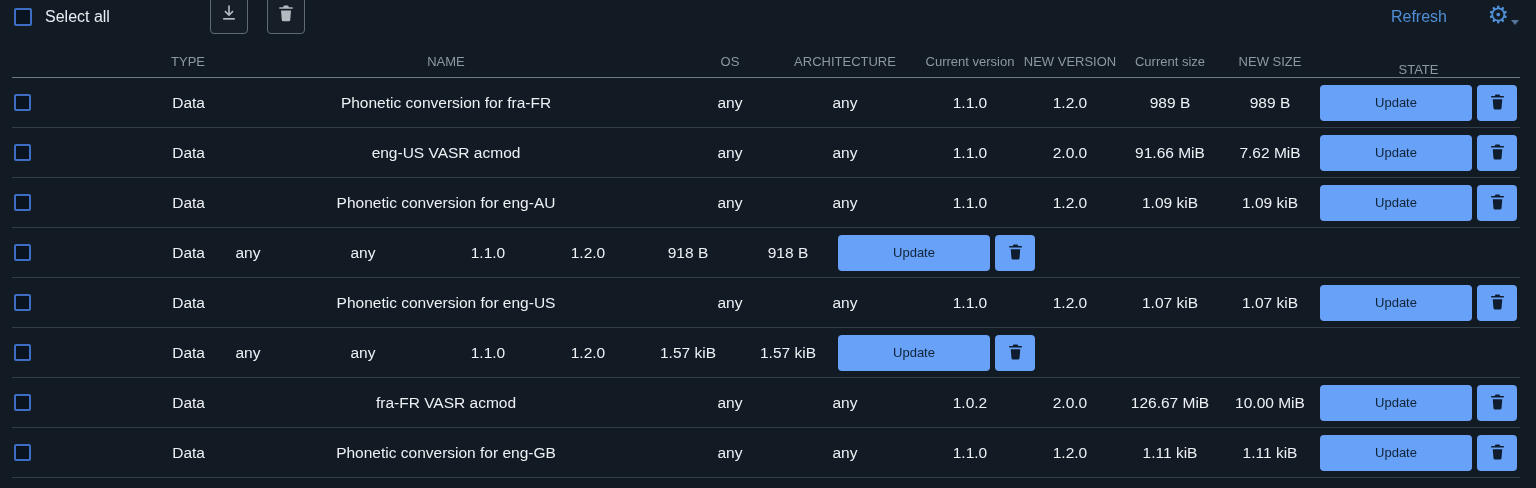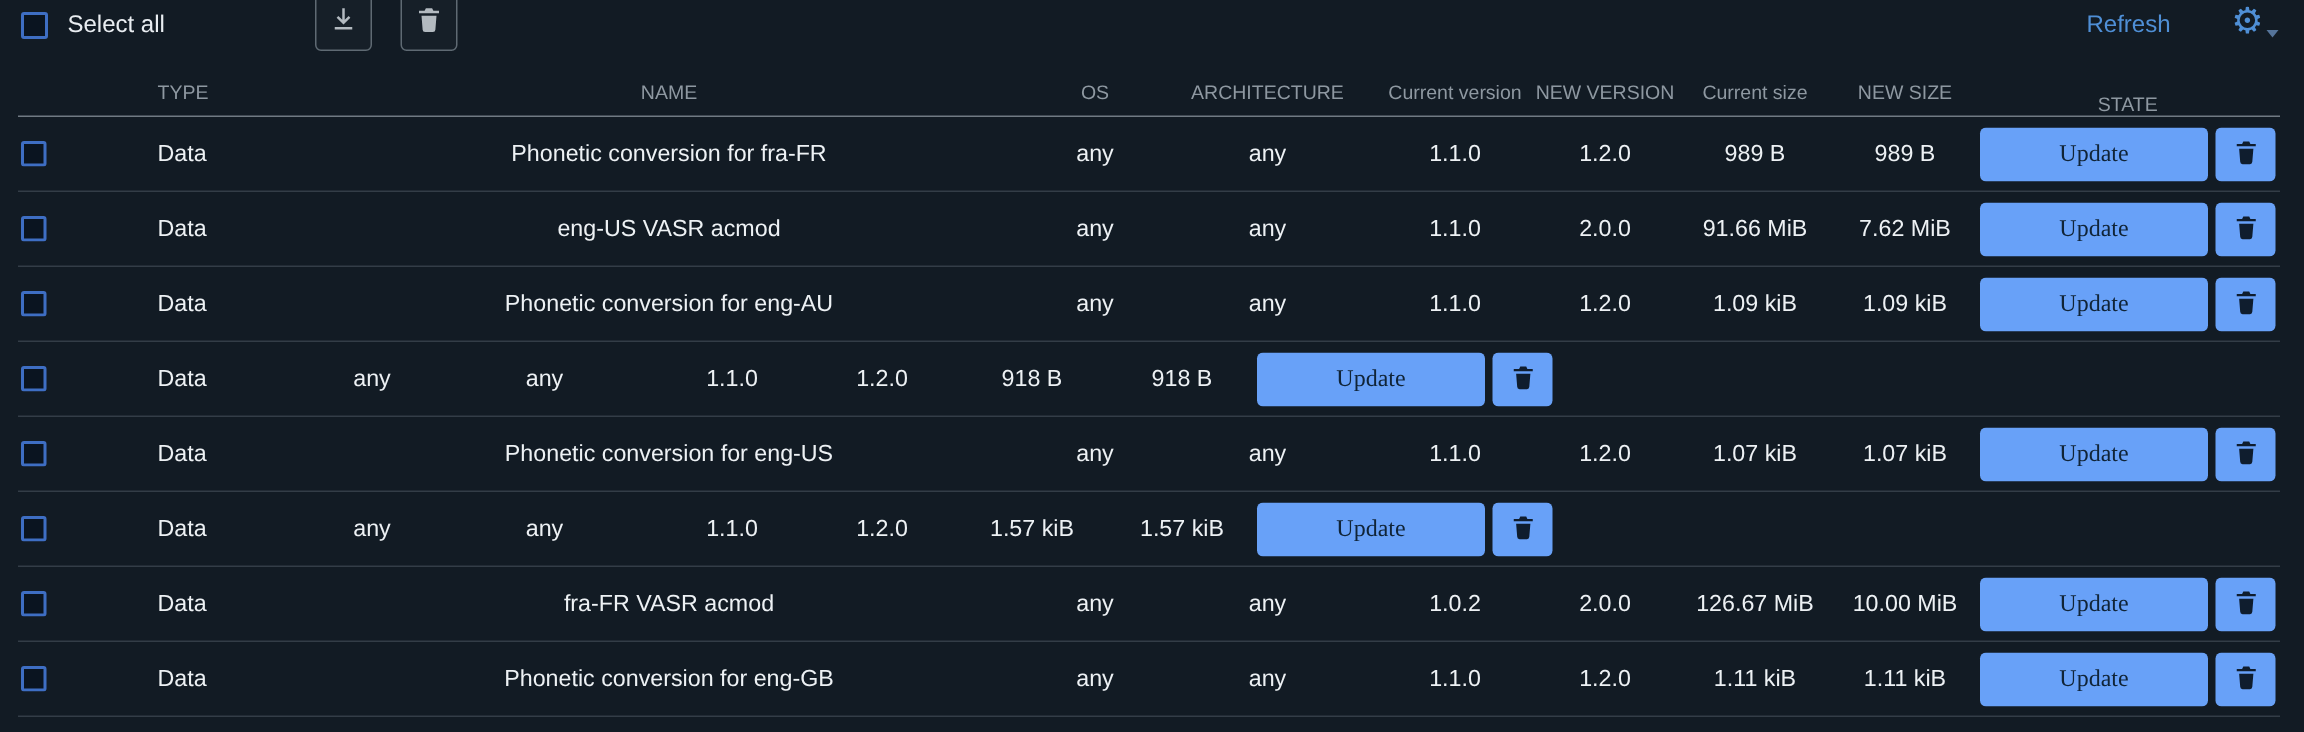--- a/index.html
+++ b/index.html
@@ -55,35 +55,35 @@
   .thead .cell { color: #8E98A1; font-size: 13px; }
   .row {
     display: flex; align-items: center; height: 50px;
     border-bottom: 1px solid #333D47;
   }
   .cell { overflow: hidden; white-space: nowrap; }
   .cell.center { text-align: center; }
   .row .cell { color: #EDF1F4; font-size: 15.5px; }
 
   .c-check   { width: 93px;  display: flex; align-items: center; padding-left: 2px; }
-  .c-type    { width: 100px; text-align: left; }
+  .c-type    { width: 100px; text-align: right; }
   .c-name    { width: 482px; }
   .c-os      { width: 86px;  }
   .c-arch    { width: 144px; }
   .c-curver  { width: 106px; }
   .c-newver  { width: 94px;  }
   .c-cursize { width: 106px; }
   .c-newsize { width: 94px;  }
   .c-state   { width: 203px; display: flex; align-items: center; }
 
   .update-btn {
     margin-left: 3px; width: 152px; height: 36px;
     background: #68A1F8; color: #102437;
     border: none; border-radius: 4px;
-    font-size: 16px; font-family: Liberation Serif, serif;
+    font-size: 13px; font-family: Liberation Sans, sans-serif;
     cursor: pointer;
   }
   .trash-btn {
     margin-left: 5px; width: 40px; height: 36px;
     background: #68A1F8; border: none; border-radius: 4px;
     display: flex; align-items: center; justify-content: center;
     cursor: pointer;
   }
   .trash-btn svg { width: 19px; height: 19px; fill: #0F1D2E; }
 </style>

